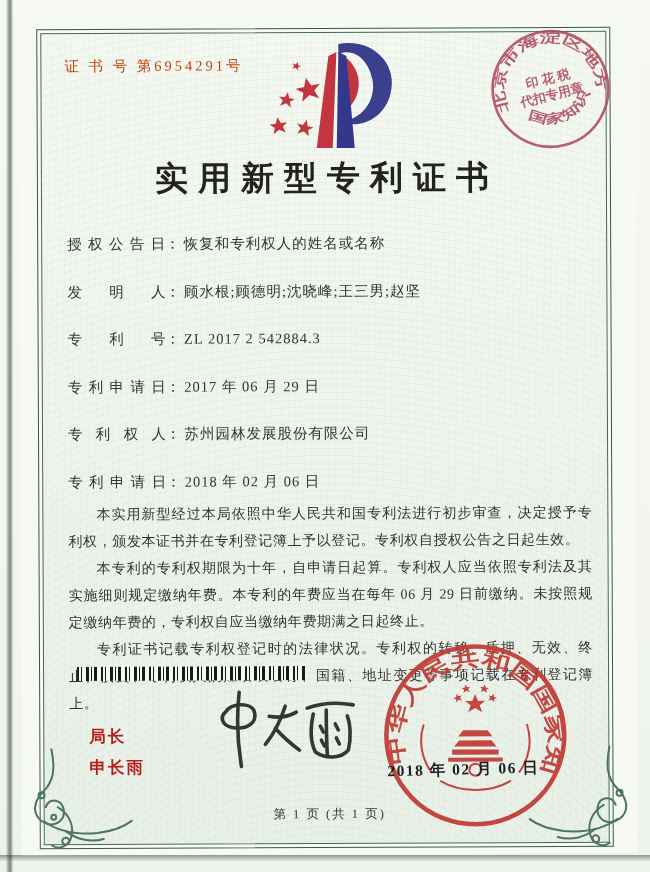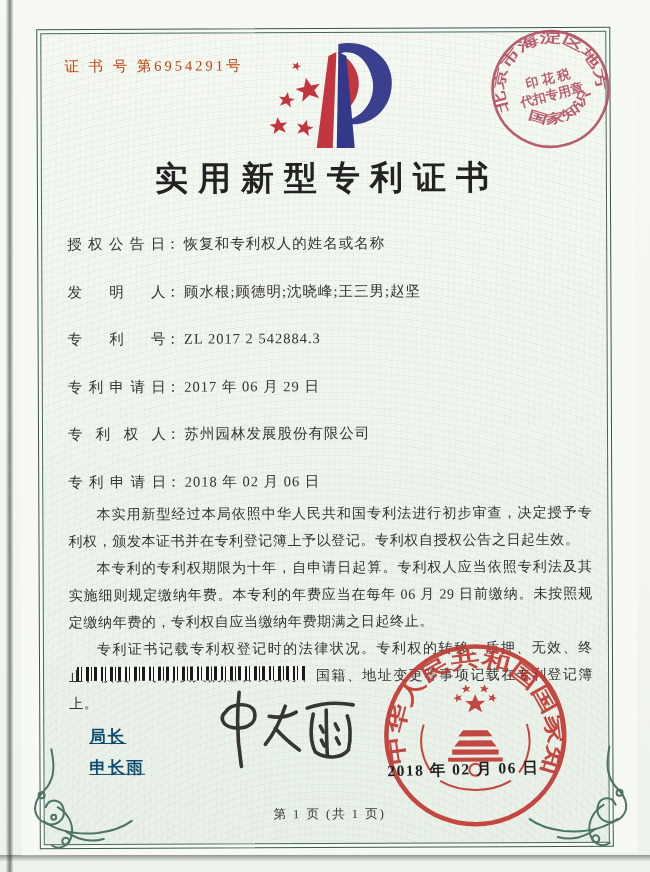--- a/index.html
+++ b/index.html
@@ -40,21 +40,21 @@
   .fvalue{letter-spacing:1px;}
   .paras{position:absolute;left:48px;top:492px;width:524px;font-size:14px;
     line-height:27px;text-align:justify;color:#333;letter-spacing:.6px;}
   .paras p{margin:0;text-indent:2em;}
   .barcode{position:absolute;left:56px;top:658px;width:228px;height:14px;
     background:repeating-linear-gradient(90deg,
       #1a1a1a 0 2px,#f6f8f3 2px 4px,#1a1a1a 4px 5px,#f6f8f3 5px 9px,
       #1a1a1a 9px 12px,#f6f8f3 12px 14px,#1a1a1a 14px 15px,#f6f8f3 15px 17px,
       #1a1a1a 17px 20px,#f6f8f3 20px 24px);}
   .signer{position:absolute;left:68px;top:712px;font-family:"Liberation Sans","DejaVu Sans",sans-serif;
-    font-size:16.5px;font-weight:bold;line-height:31px;color:#0c4a6e;letter-spacing:2px;text-decoration:underline;}
+    font-size:16.5px;font-weight:bold;line-height:31px;color:#b91c1c;letter-spacing:2px;}
   .signature{position:absolute;left:178px;top:678px;width:170px;height:92px;}
   .office-seal{position:absolute;left:358px;top:632px;width:192px;height:192px;opacity:.92;}
   .issue-date{position:absolute;left:366px;top:752px;font-size:15.5px;color:#1f1f1f;
     letter-spacing:1.5px;transform:rotate(-1.2deg);font-weight:bold;}
   .footer{position:absolute;left:0;top:798px;width:616px;text-align:center;
     font-size:12.5px;letter-spacing:2px;color:#333;}
   .tax-stamp{position:absolute;left:468px;top:18px;width:128px;height:128px;
     transform:rotate(-14deg);opacity:.88;}
   .flourish{position:absolute;width:120px;height:120px;}
   .flourish-bl{left:-8px;top:738px;}

